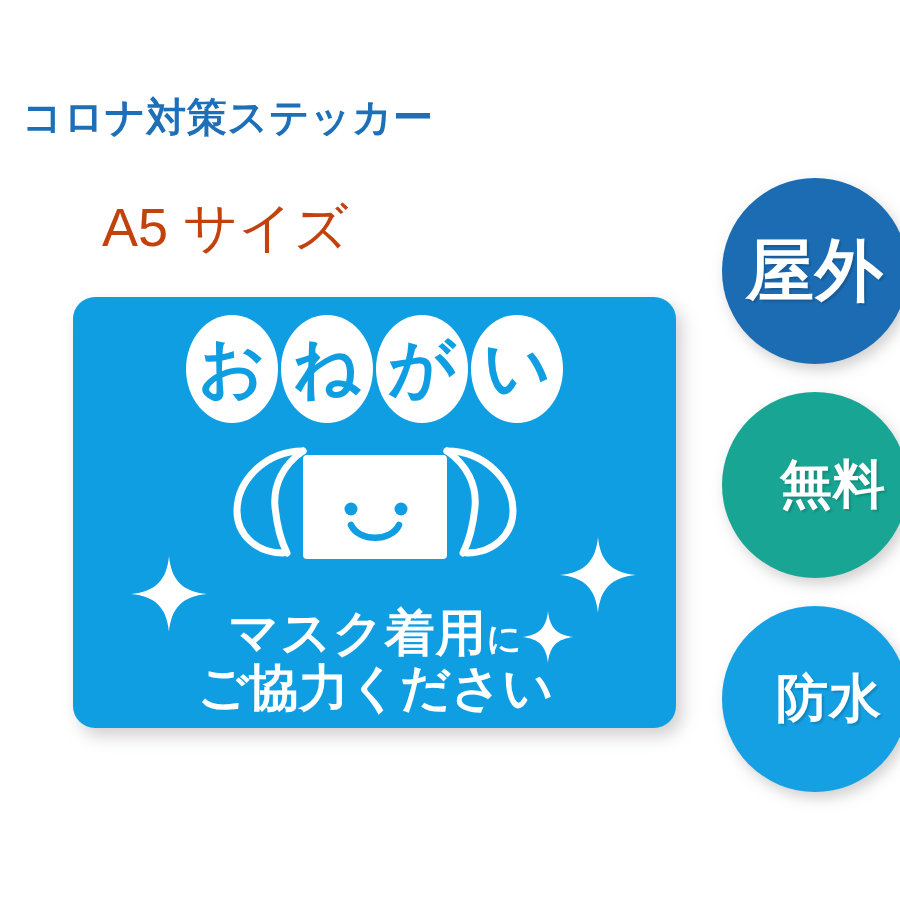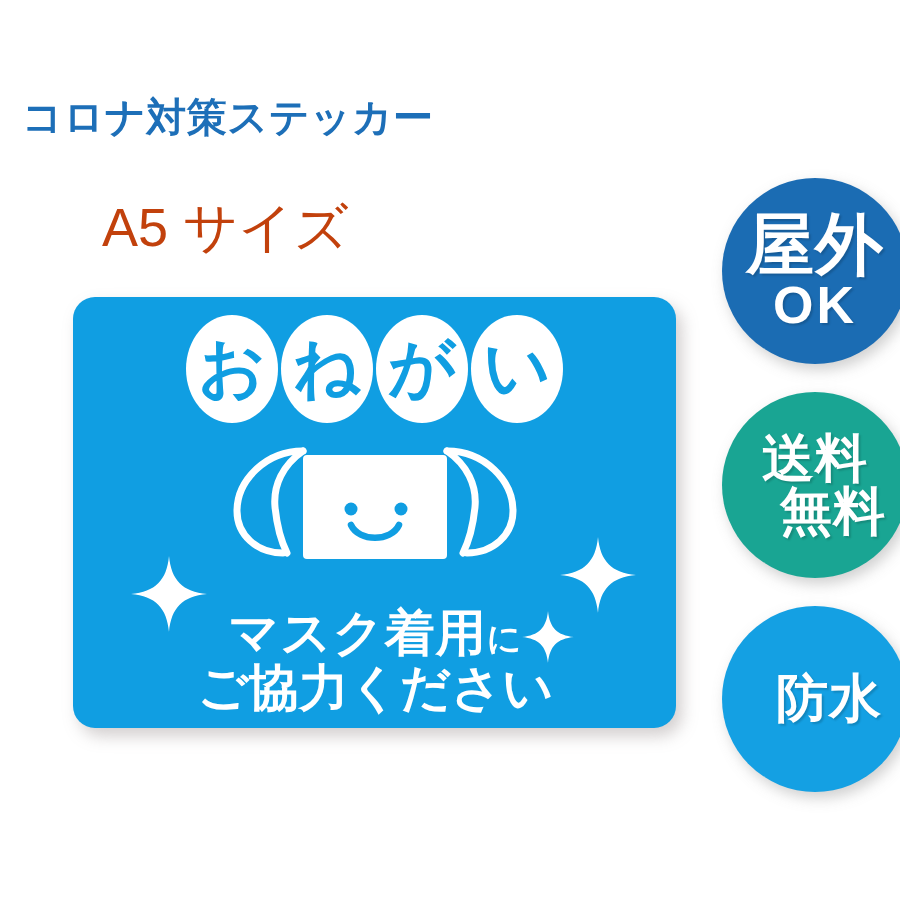--- a/index.html
+++ b/index.html
@@ -207,25 +207,23 @@
     </div>
 
     <div class="msg">
       <div class="msg-line1"><span>マスク着用</span><span class="small">に</span></div>
       <div class="msg-line2">ご協力ください</div>
     </div>
   </div>
 
   <div class="badge badge-outdoor">
     <span class="l1">屋外</span>
-    <span class="l2">OK</span>
   </div>
 
   <div class="badge badge-shipping">
-    <span class="l1">送料</span>
     <span class="l2">無料</span>
   </div>
 
   <div class="badge badge-waterproof">
     <span class="l1">防水</span>
   </div>
 
 </div>
 
 </body></html>

